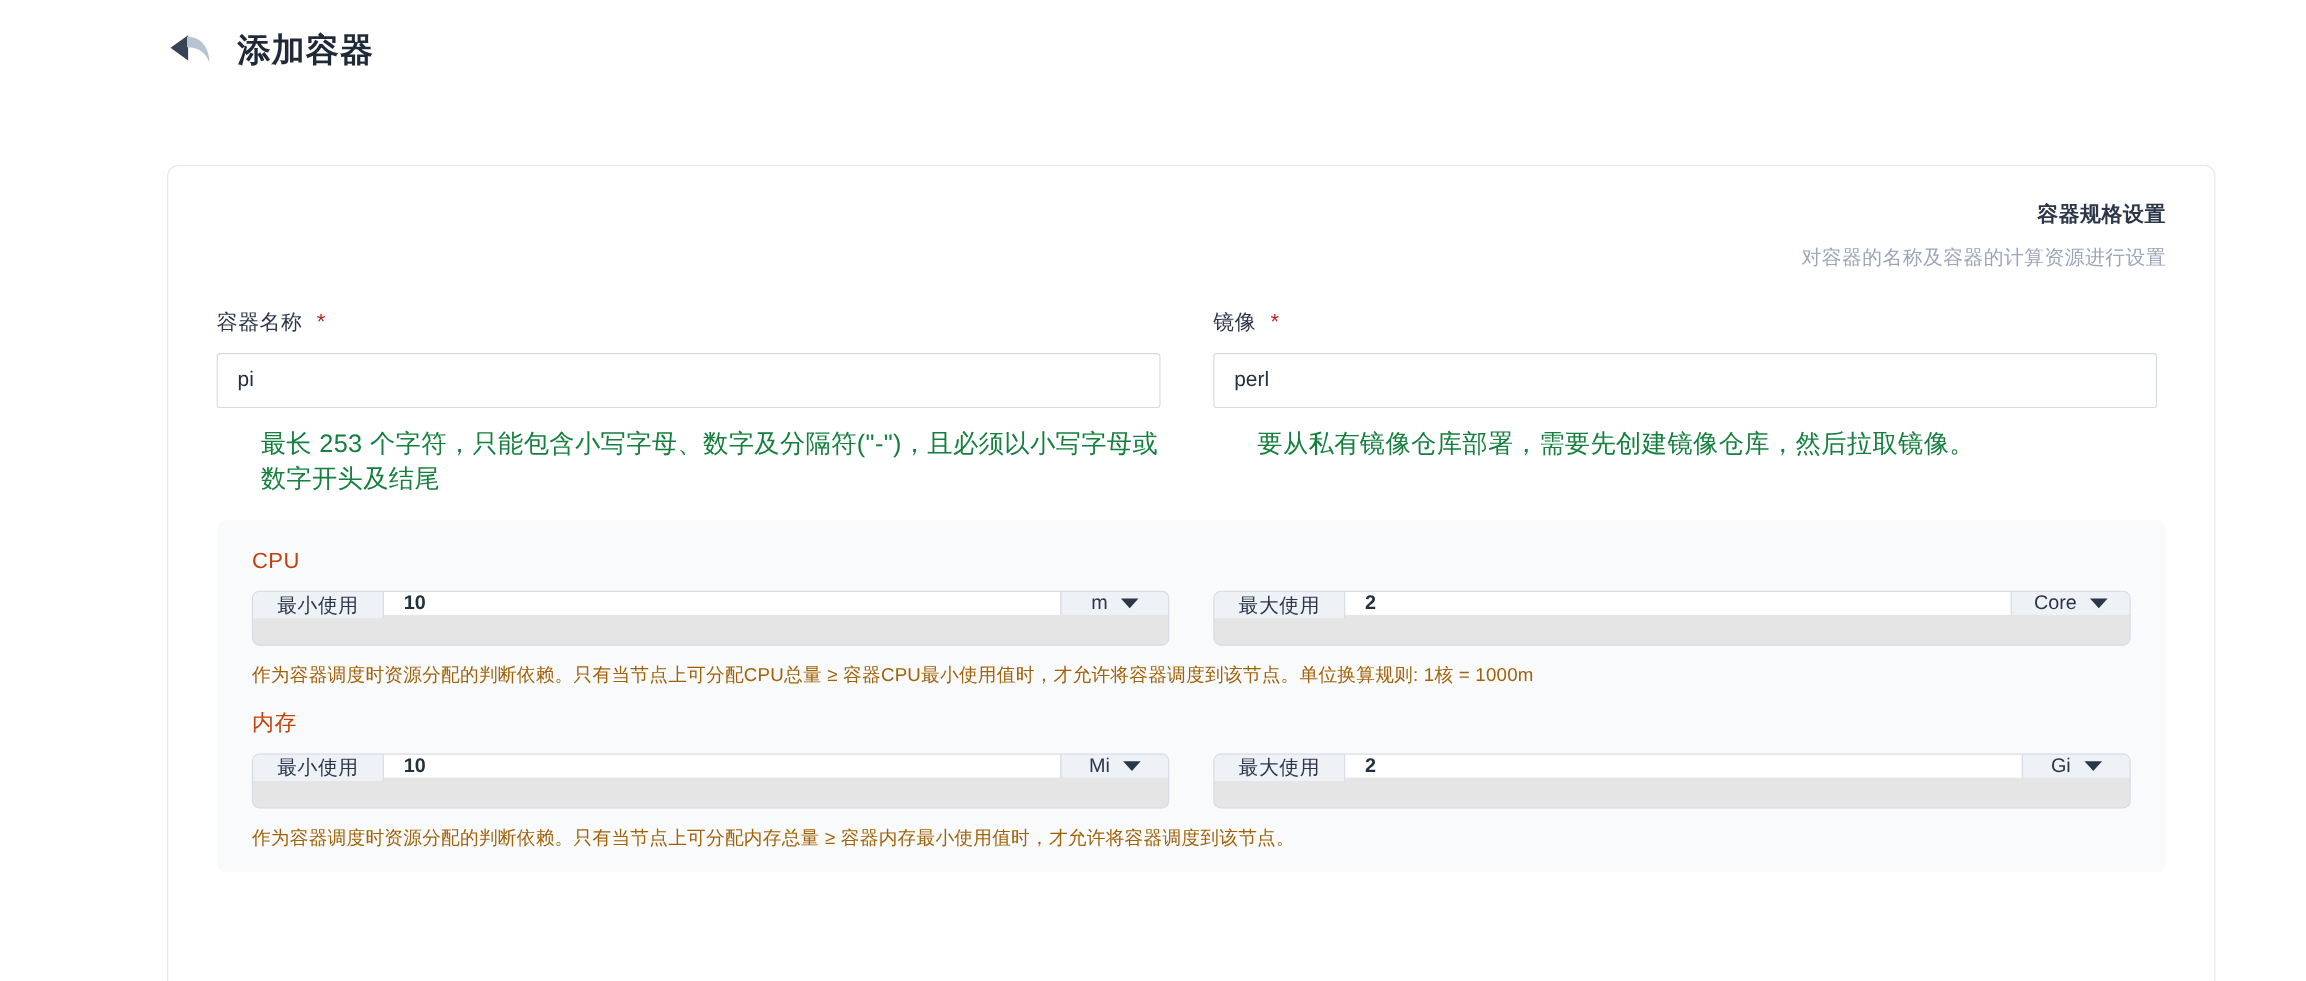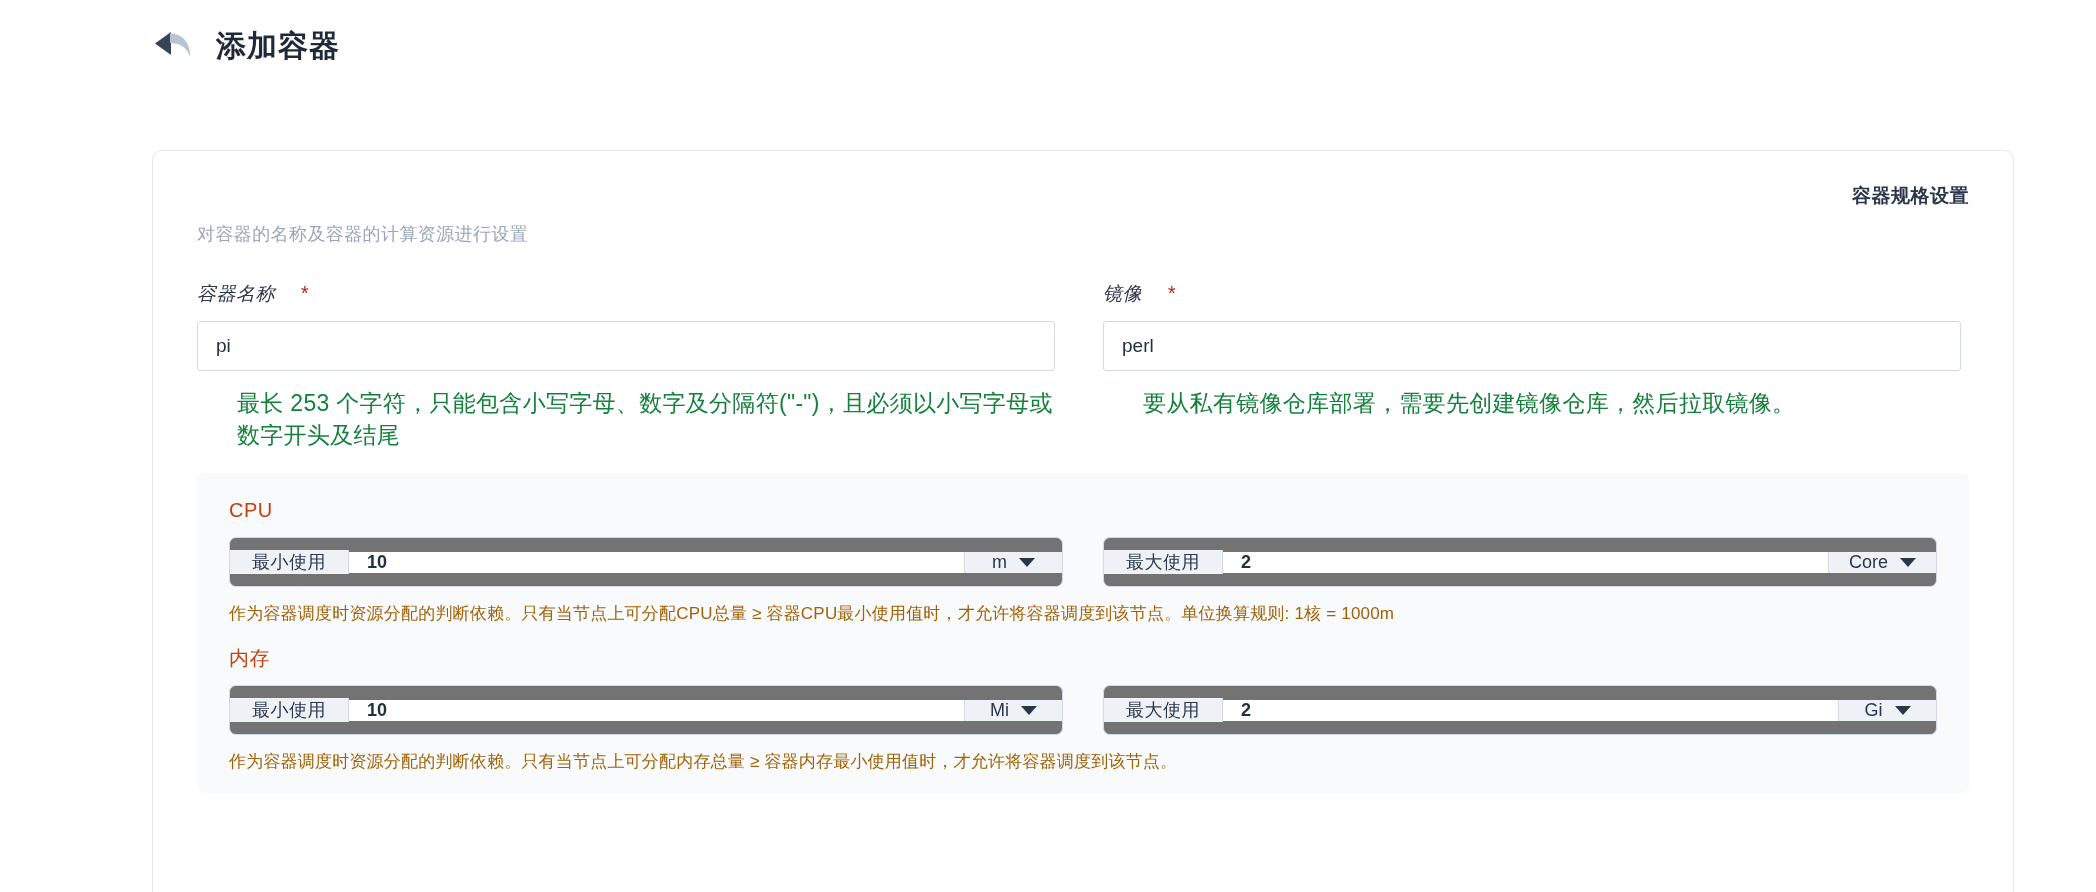--- a/index.html
+++ b/index.html
@@ -60,39 +60,39 @@
     line-height: 26px;
     letter-spacing: .5px;
     text-align: right;
   }
   .section-sub {
     margin-top: 12px;
     font-size: 18px;
     color: #9aa5b8;
     line-height: 26px;
     letter-spacing: .4px;
+    text-align: right;
   }
 
   
   .field-row {
     display: flex;
     margin-top: 34px;
     gap: 48px;
   }
   .field-col { width: 858px; }
 
   .field-label {
     font-size: 19px;
     color: #2b3649;
     line-height: 26px;
     letter-spacing: .5px;
     display: flex;
     align-items: baseline;
-    gap: 25px;
-    font-style: italic;
+    gap: 13px;
   }
   .req-star { color: #b3261e; font-size: 20px; line-height: 20px; }
 
   .text-input {
     display: block;
     margin-top: 14px;
     width: 100%;
     height: 50px;
     padding: 0 18px;
     font-size: 19px;
@@ -132,26 +132,26 @@
   }
 
   .res-row {
     display: flex;
     gap: 40px;
     margin-top: 14px;
   }
 
   .input-group {
     display: flex;
-    align-items: center;
+    align-items: flex-start;
     width: 834px;
     height: 50px;
     border: 1px solid #d4dae4;
     border-radius: 7px;
-    background: #737373;
+    background: #e5e5e5;
     overflow: hidden;
   }
   .ig-addon {
     display: flex;
     align-items: center;
     justify-content: center;
     padding: 0 22px;
     background: #eef2f7;
     border-right: 1px solid #d4dae4;
     font-size: 18px;

